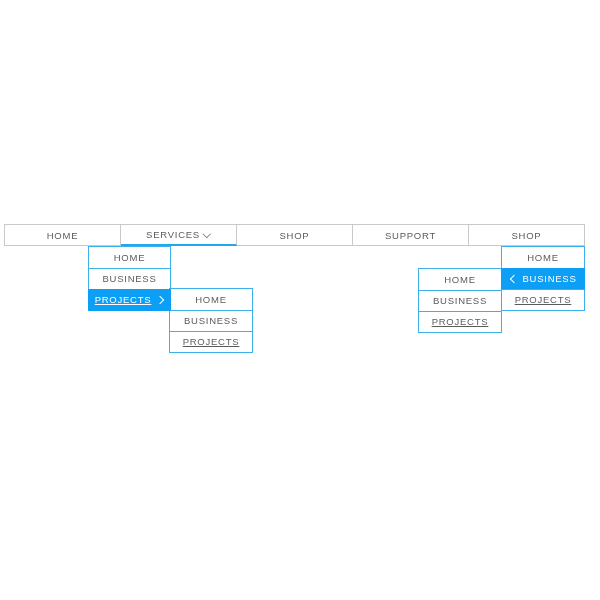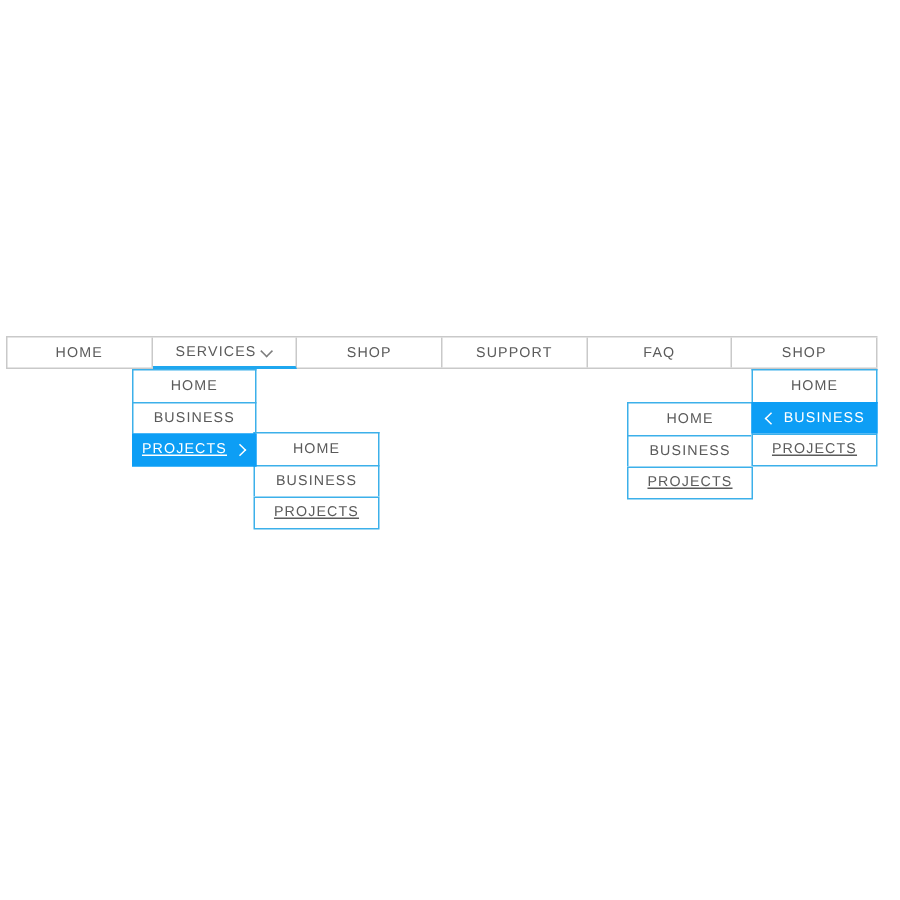--- a/index.html
+++ b/index.html
@@ -165,23 +165,20 @@
       <span>SERVICES</span>
       <span class="chev-down"></span>
     </div>
     <div class="top-item">
       <span>SHOP</span>
     </div>
     <div class="top-item">
       <span>SUPPORT</span>
     </div>
     <div class="top-item">
-      <span>FAQ</span>
-    </div>
-    <div class="top-item">
       <span>SHOP</span>
     </div>
   </nav>
 
 <div class="dropdown" id="dd-services">
     <div class="dd-item">
       <span>HOME</span>
     </div>
     <div class="dd-item">
       <span>BUSINESS</span>

